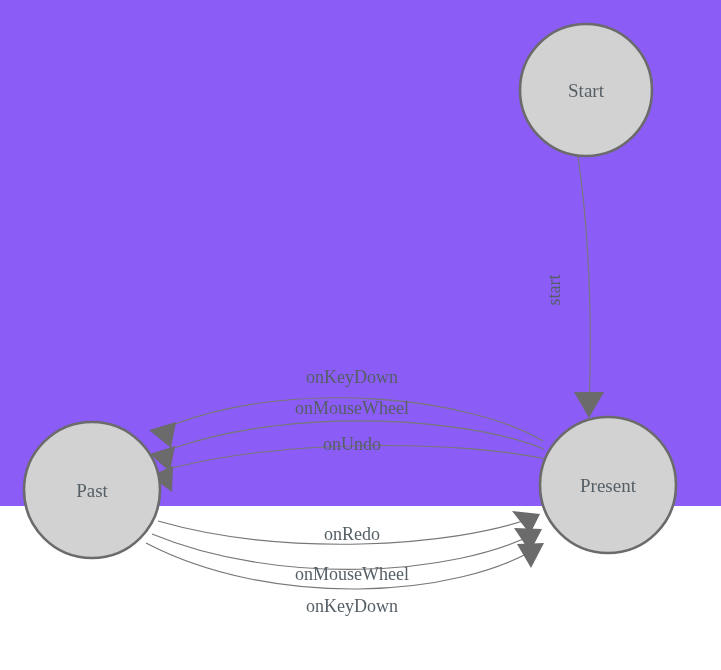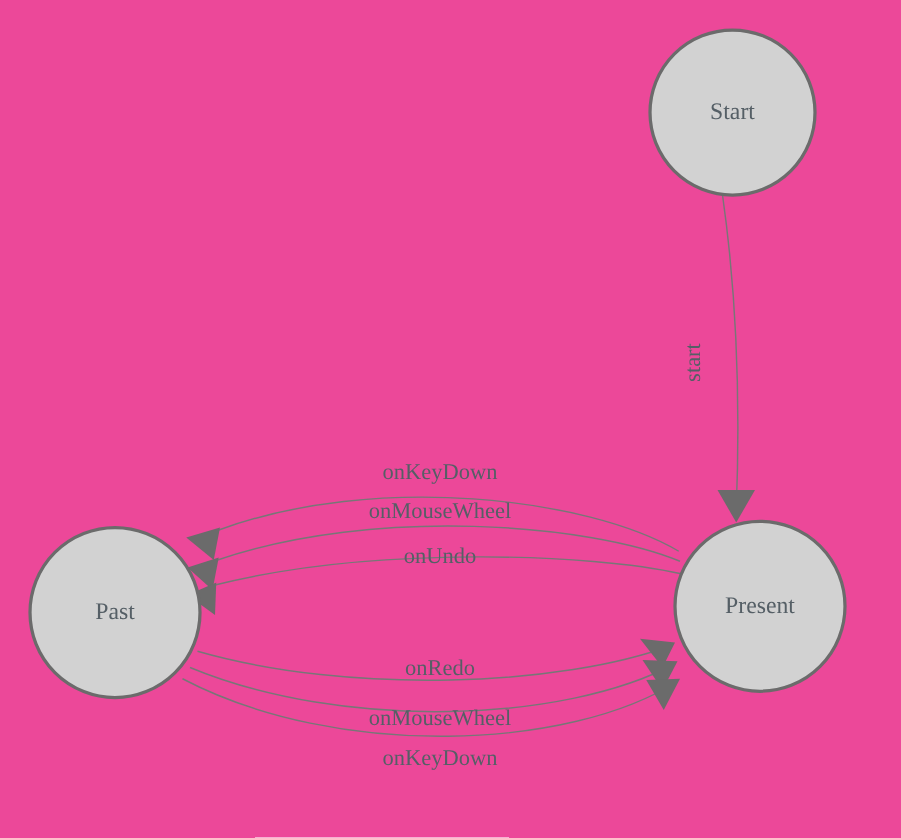--- a/index.html
+++ b/index.html
@@ -9,22 +9,22 @@
   }
   body {
     width: 721px;
     height: 670px;
     overflow: hidden;
     font-family: "Liberation Serif", "DejaVu Serif", serif;
   }
   #diagram-root {
     position: relative;
     width: 721px;
-    height: 670px;
-    background: #ec4899;
+    height: 506px;
+    background: #8b5cf6;
   }
   svg#state-diagram {
     display: block;
     width: 721px;
     height: 670px;
   }
   .node-circle {
     fill: #d2d2d2;
     stroke: #6b6b6b;
     stroke-width: 2.6;

